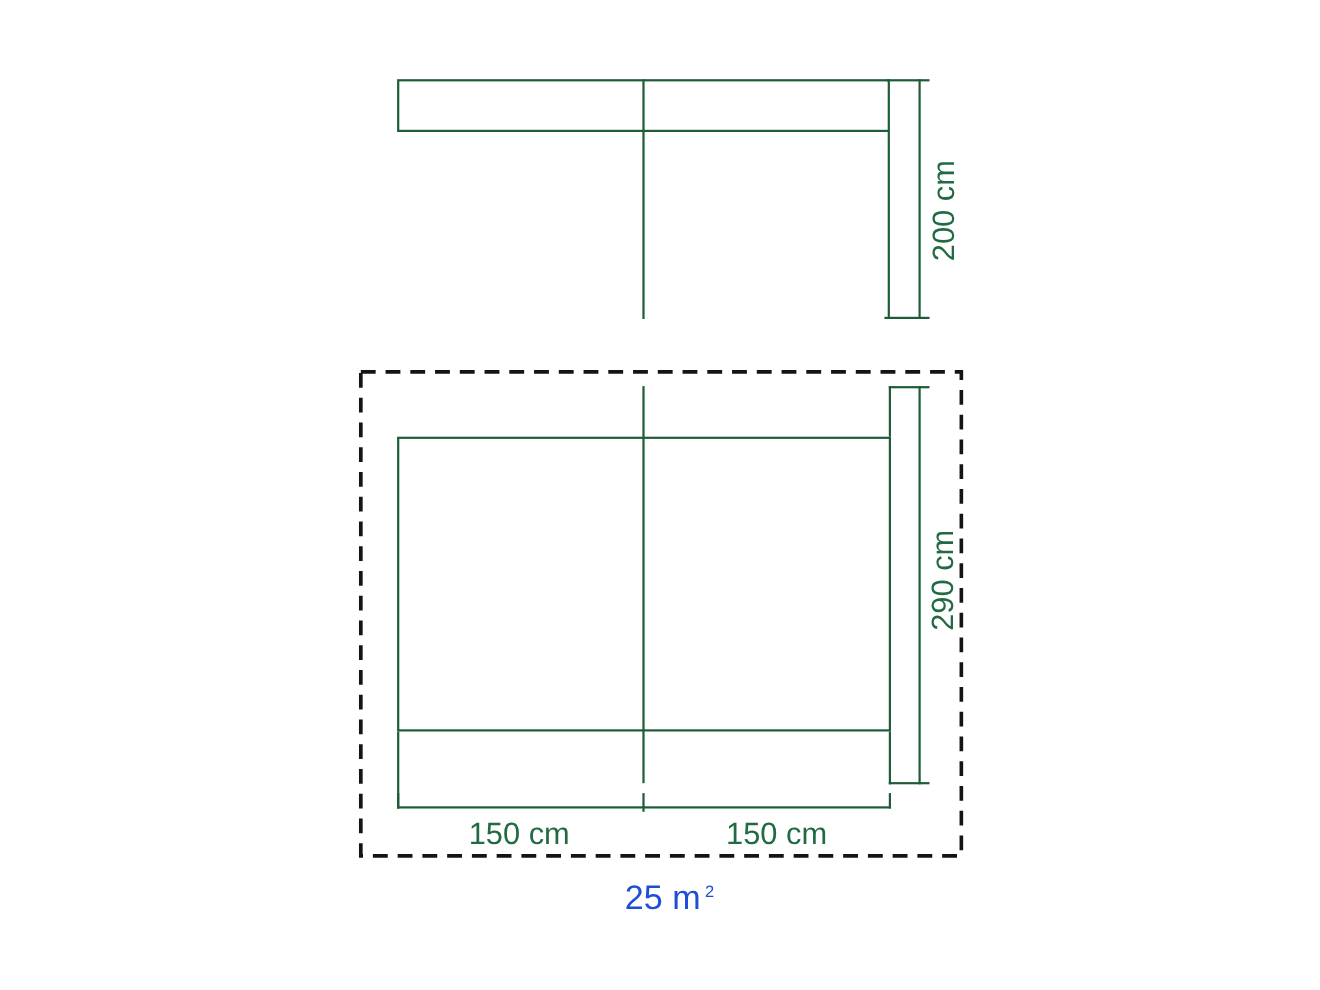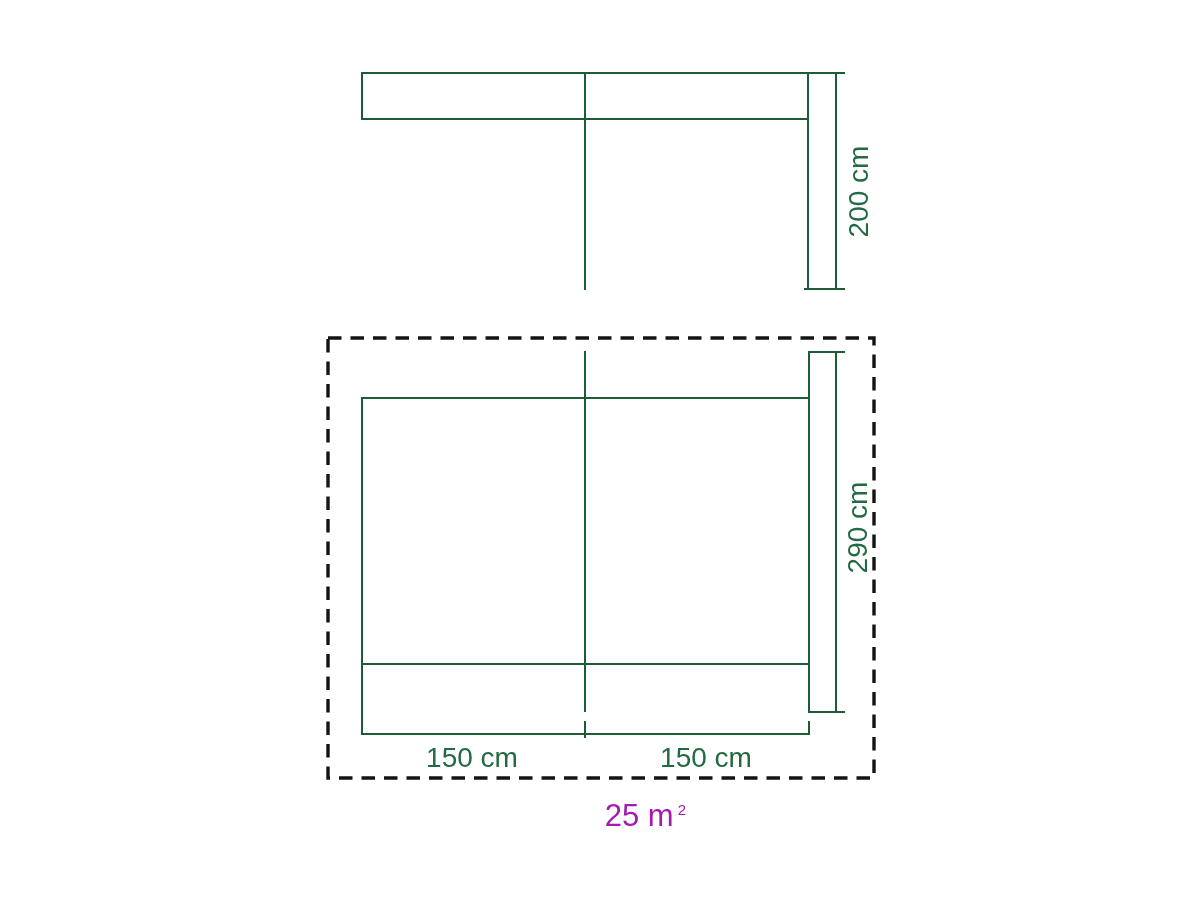--- a/index.html
+++ b/index.html
@@ -54,24 +54,24 @@
     line-height: 29px;
   }
   .vlabel { width: 150px; height: 29px; transform: rotate(-90deg); }
   .lbl-200 { left: 783px; top: 177px; }
   .lbl-290 { left: 782px; top: 513px; }
   .lbl-150-left  { left: 397px; top: 743px; width: 150px; }
   .lbl-150-right { left: 631px; top: 743px; width: 150px; }
 
   .area-label {
     position: absolute;
-    left: 516px; top: 798px; width: 170px;
-    color: #a21caf;
+    left: 568px; top: 798px; width: 170px;
+    color: #1d4ed8;
     font-size: 31px;
-    text-align: right;
+    text-align: left;
     white-space: nowrap;
   }
   .area-label .sup {
     font-size: 15px;
     vertical-align: super;
     margin-left: 4px;
   }
 </style>
 </head>
 <body>

